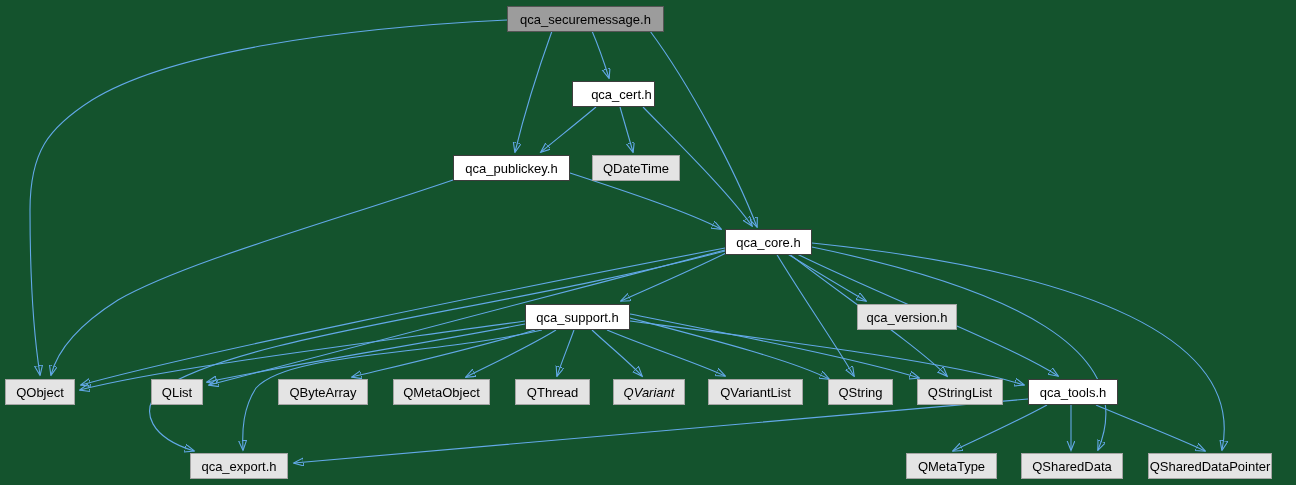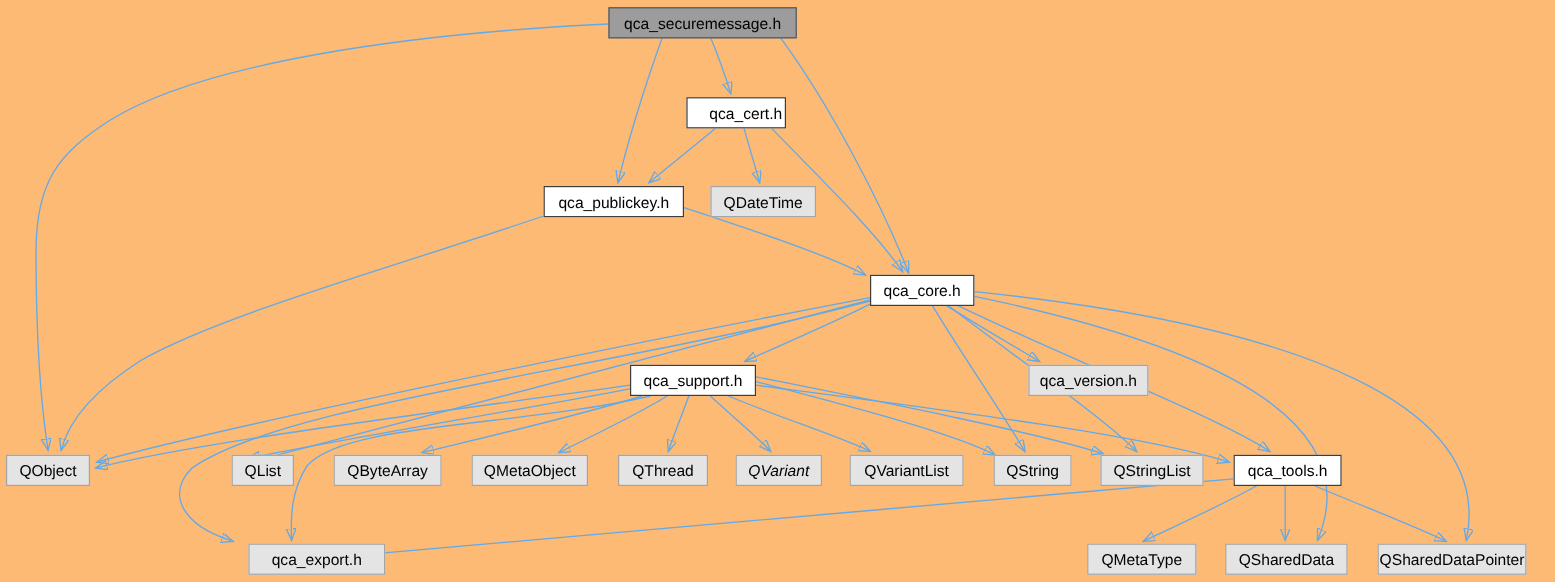--- a/index.html
+++ b/index.html
@@ -6,21 +6,21 @@
     --edge:#63a9e8;
     --root-fill:#9c9c9c; --root-border:#555555;
     --internal-fill:#ffffff; --internal-border:#3d3d3d;
     --external-fill:#e4e4e4; --external-border:#a5a5a5;
     --text:#000000;
   }
   html,body{margin:0;padding:0;background:#ffffff;}
   .canvas{
     position:relative; width:1296px; height:485px; overflow:hidden;
     font-family:"Liberation Sans","DejaVu Sans",sans-serif;
-    background:#fdba74;
+    background:#14532d;
   }
   .edges{position:absolute;left:0;top:0;width:1296px;height:485px;}
   .edges path{fill:none;stroke:var(--edge);stroke-width:1.1;}
   .arrowhead{fill:var(--edge);}
   .node{
     position:absolute; box-sizing:border-box; height:26px;
     display:flex; align-items:center; justify-content:center;
     font-size:13px; color:var(--text); white-space:nowrap;
     background:var(--internal-fill); border:1px solid var(--internal-border);
   }
@@ -75,27 +75,27 @@
   </svg>
 
   <div class="node root" style="left:507px;top:6px;width:157px;">qca_securemessage.h</div>
   <div class="node" style="left:572px;top:81px;width:83px;padding-left:16px;">qca_cert.h</div>
   <div class="node" style="left:453px;top:155px;width:117px;">qca_publickey.h</div>
   <div class="node external" style="left:592px;top:155px;width:88px;">QDateTime</div>
   <div class="node" style="left:725px;top:229px;width:87px;">qca_core.h</div>
   <div class="node" style="left:525px;top:304px;width:105px;">qca_support.h</div>
   <div class="node external" style="left:857px;top:304px;width:100px;">qca_version.h</div>
   <div class="node external" style="left:5px;top:379px;width:70px;">QObject</div>
-  <div class="node external" style="left:151px;top:379px;width:52px;margin-left:42px;">QList</div>
+  <div class="node external" style="left:151px;top:379px;width:52px;">QList</div>
   <div class="node external" style="left:278px;top:379px;width:90px;">QByteArray</div>
   <div class="node external" style="left:393px;top:379px;width:97px;">QMetaObject</div>
   <div class="node external" style="left:515px;top:379px;width:75px;">QThread</div>
   <div class="node external" style="left:613px;top:379px;width:72px;font-style:italic;">QVariant</div>
   <div class="node external" style="left:708px;top:379px;width:95px;">QVariantList</div>
   <div class="node external" style="left:828px;top:379px;width:65px;">QString</div>
   <div class="node external" style="left:917px;top:379px;width:86px;">QStringList</div>
   <div class="node" style="left:1028px;top:379px;width:90px;text-align:center;">qca_tools.h</div>
-  <div class="node external" style="left:207px;top:453px;width:114px;">qca_export.h</div>
+  <div class="node external" style="left:190px;top:453px;width:98px;">qca_export.h</div>
   <div class="node external" style="left:906px;top:453px;width:91px;">QMetaType</div>
   <div class="node external" style="left:1021px;top:453px;width:102px;">QSharedData</div>
   <div class="node external" style="left:1148px;top:453px;width:124px;">QSharedDataPointer</div>
 
 </div>
 
 </body></html>

